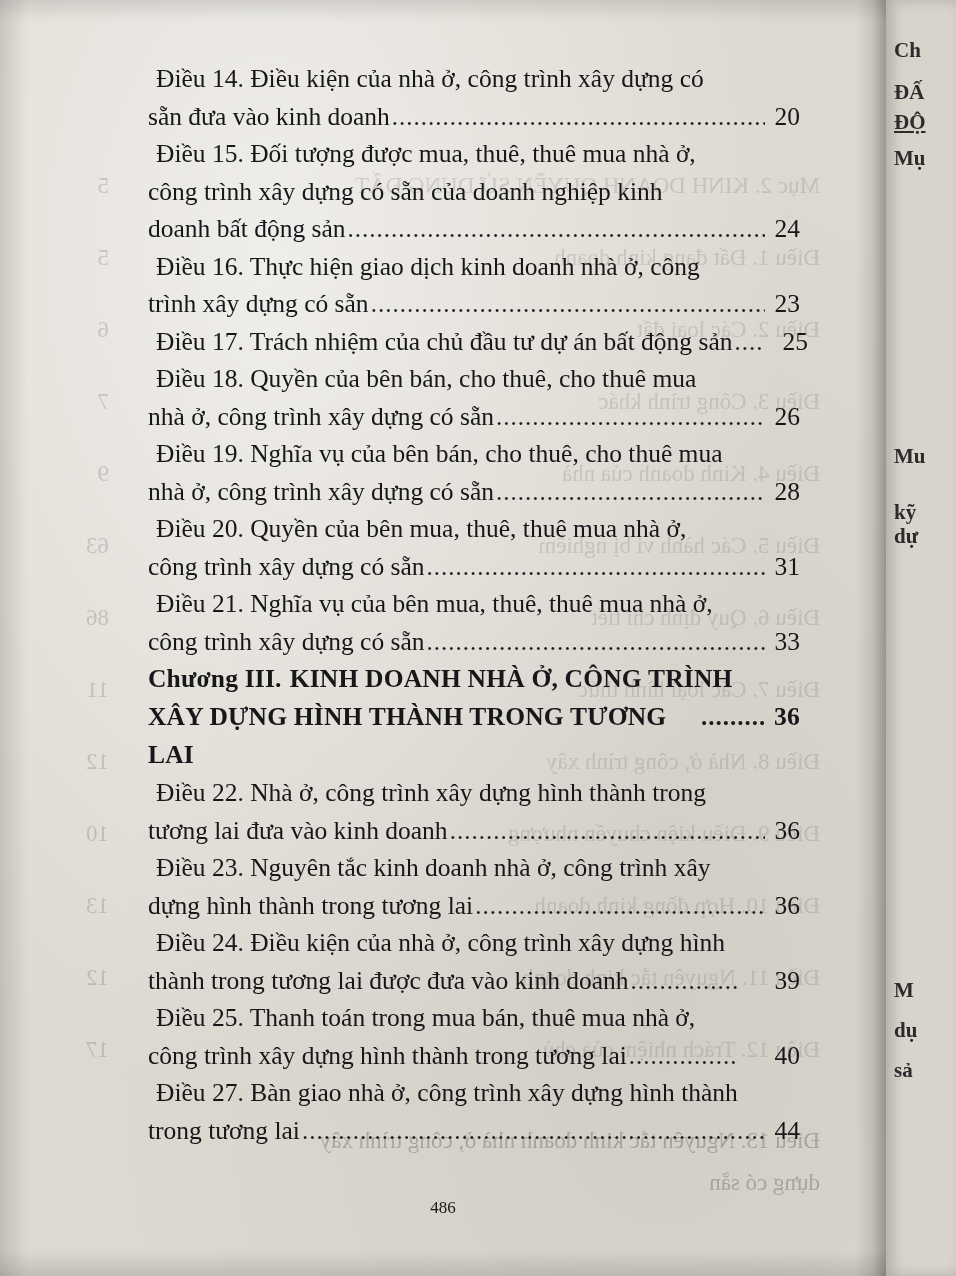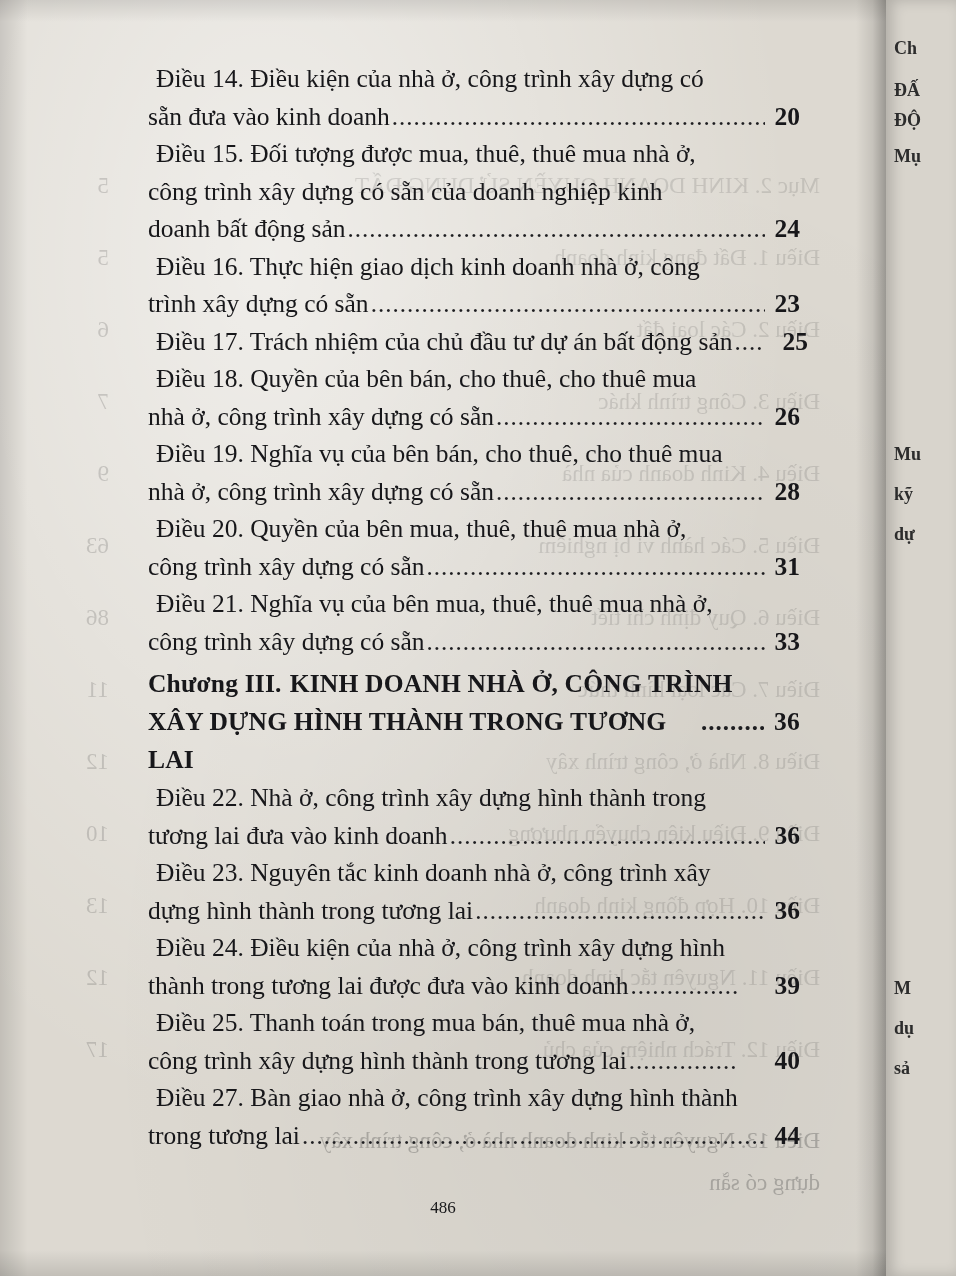--- a/index.html
+++ b/index.html
@@ -29,21 +29,21 @@
     height: 1276px;
     background: #d8d4cc;
     box-shadow: inset 6px 0 14px rgba(0,0,0,0.18);
     overflow: hidden;
   }
   .facing-page .fp-text {
     position: absolute;
     left: 8px;
     font-family: "Liberation Serif", serif;
     font-weight: bold;
-    font-size: 18px;
+    font-size: 21px;
     color: #2c2c2c;
     white-space: nowrap;
   }
   
   .gutter {
     position: absolute;
     top: 0;
     right: 70px;
     width: 30px;
     height: 1276px;
@@ -115,28 +115,26 @@
     overflow: hidden;
     white-space: nowrap;
     letter-spacing: 1px;
     margin: 0 2px 0 2px;
     font-size: 25px;
     color: #1d1d20;
   }
   .pagenum {
     padding-left: 8px;
     white-space: nowrap;
-    font-weight: bold;
   }
   .chapter {
     font-weight: bold;
     font-size: 25.5px;
     line-height: 38px;
     letter-spacing: 0.2px;
-    margin-top: 5px;
   }
   .chapter .c-line {
     display: flex;
     width: 100%;
     align-items: baseline;
   }
   .chapter .spread {
     flex: 1 1 auto;
     display: flex;
     justify-content: space-between;
@@ -371,23 +369,23 @@
     </div>
 
     <div class="folio">486</div>
   </div>
 
   <div class="gutter"></div>
 
   <div class="facing-page">
     <div class="fp-text" style="top:38px;">Ch</div>
     <div class="fp-text" style="top:80px;">ĐẤ</div>
-    <div class="fp-text" style="top:110px;">ĐỘ</div>
+    <div class="fp-text" style="top:110px;text-decoration:underline;">ĐỘ</div>
     <div class="fp-text" style="top:146px;">Mụ</div>
     <div class="fp-text" style="top:444px;">Mu</div>
-    <div class="fp-text" style="top:484px;">kỹ</div>
+    <div class="fp-text" style="top:500px;">kỹ</div>
     <div class="fp-text" style="top:524px;">dự</div>
     <div class="fp-text" style="top:978px;">M</div>
     <div class="fp-text" style="top:1018px;">dụ</div>
     <div class="fp-text" style="top:1058px;">sả</div>
   </div>
 
 </div>
 
 </body></html>

